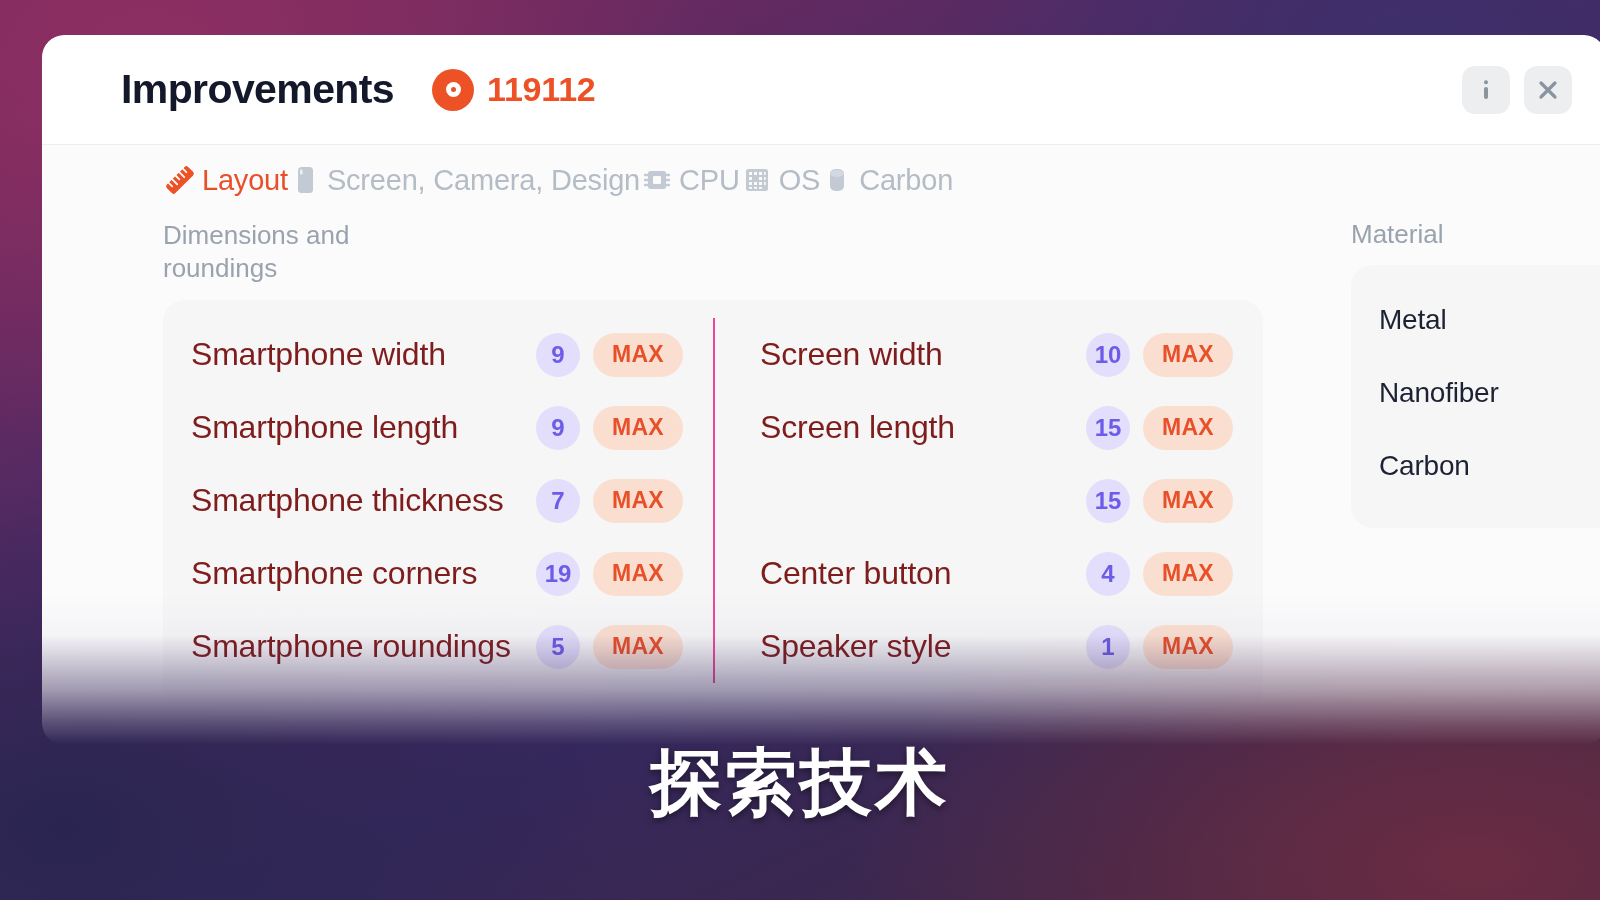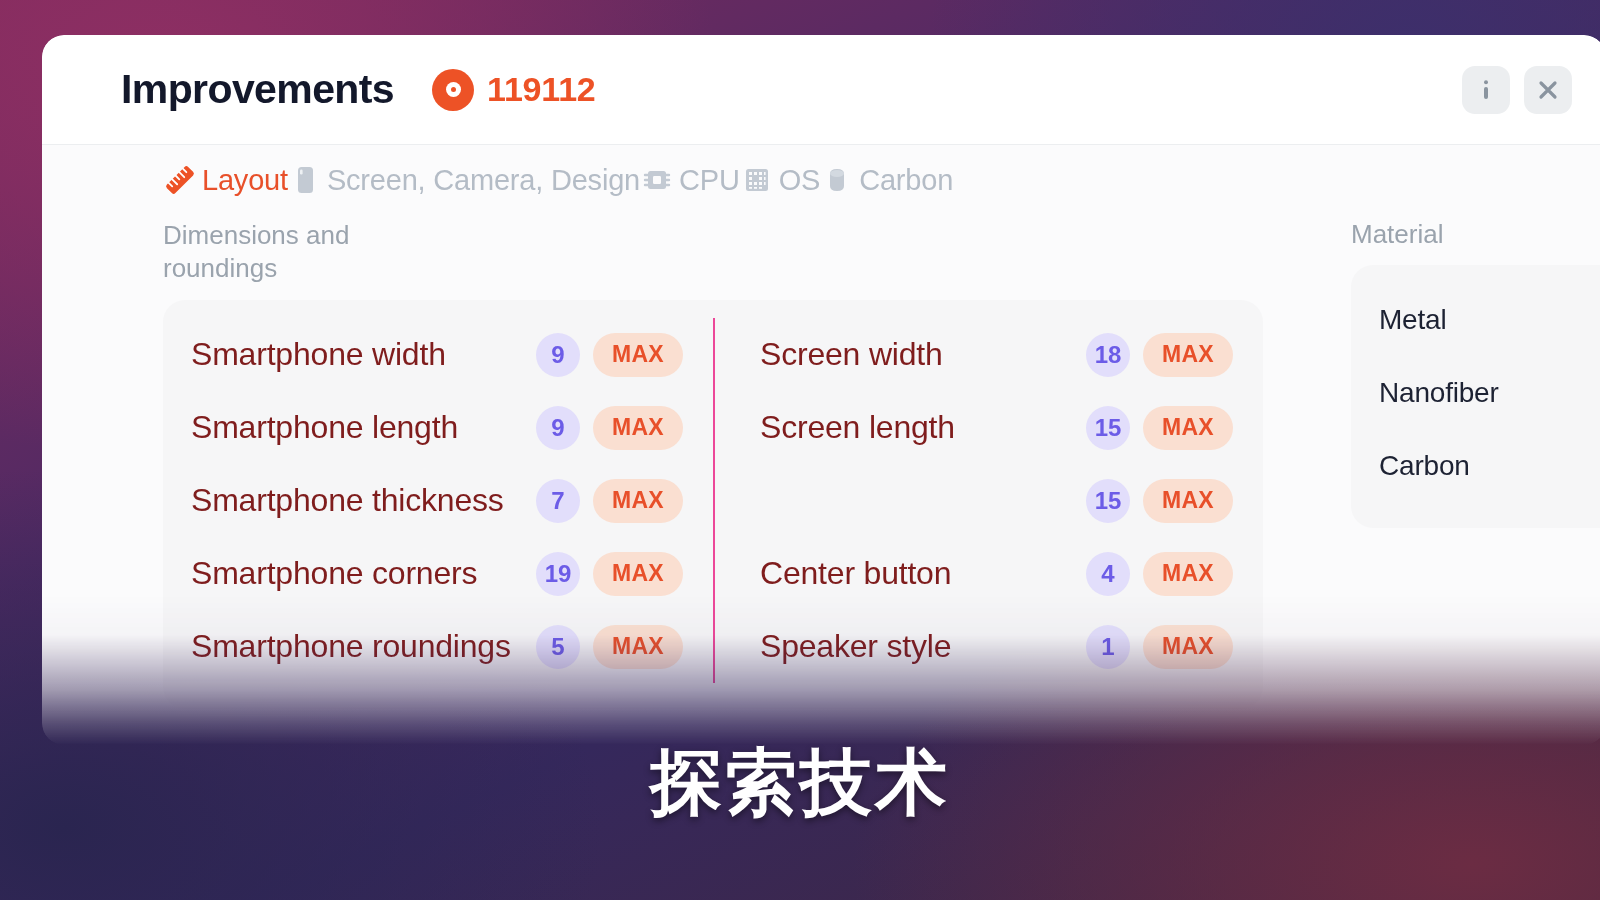--- a/index.html
+++ b/index.html
@@ -431,21 +431,21 @@
               <span class="level-badge">5</span>
               <span class="max-pill">MAX</span>
             </span>
           </div>
         </div>
 
         <div class="spec-column right">
           <div class="spec-row">
             <span class="spec-name">Screen width</span>
             <span class="spec-controls">
-              <span class="level-badge">18</span>
+              <span class="level-badge">10</span>
               <span class="max-pill">MAX</span>
             </span>
           </div>
           <div class="spec-row">
             <span class="spec-name">Screen length</span>
             <span class="spec-controls">
               <span class="level-badge">15</span>
               <span class="max-pill">MAX</span>
             </span>
           </div>

